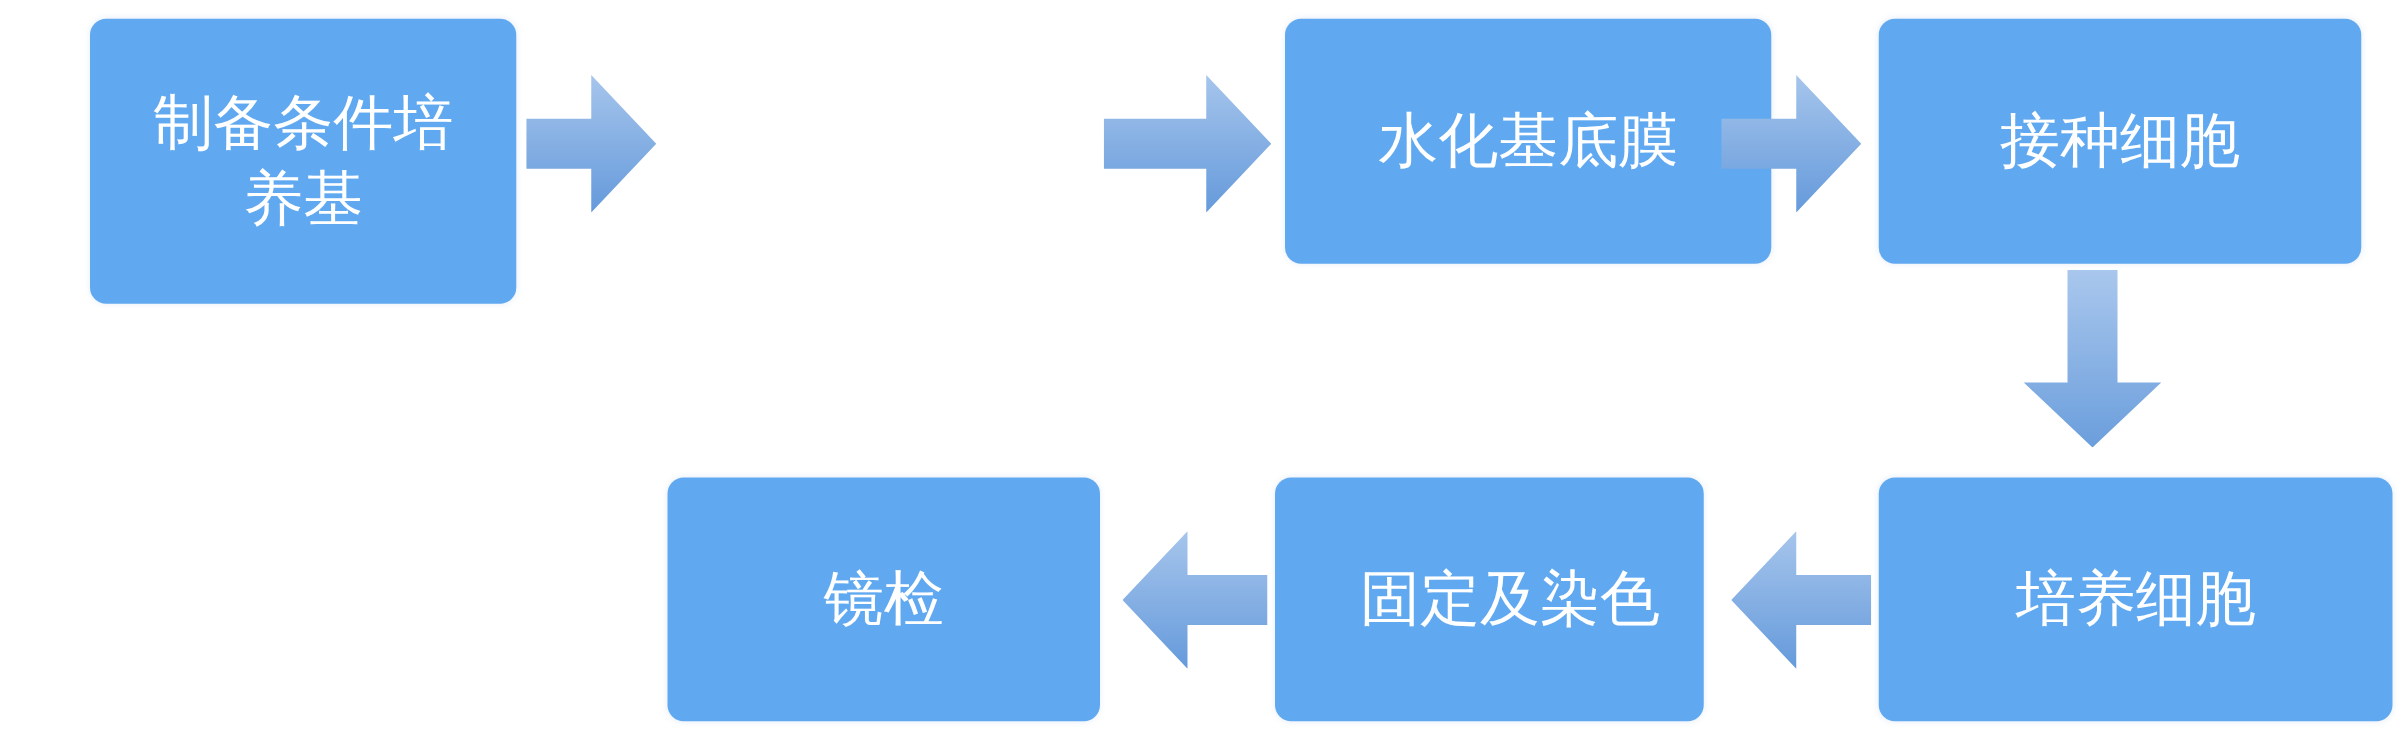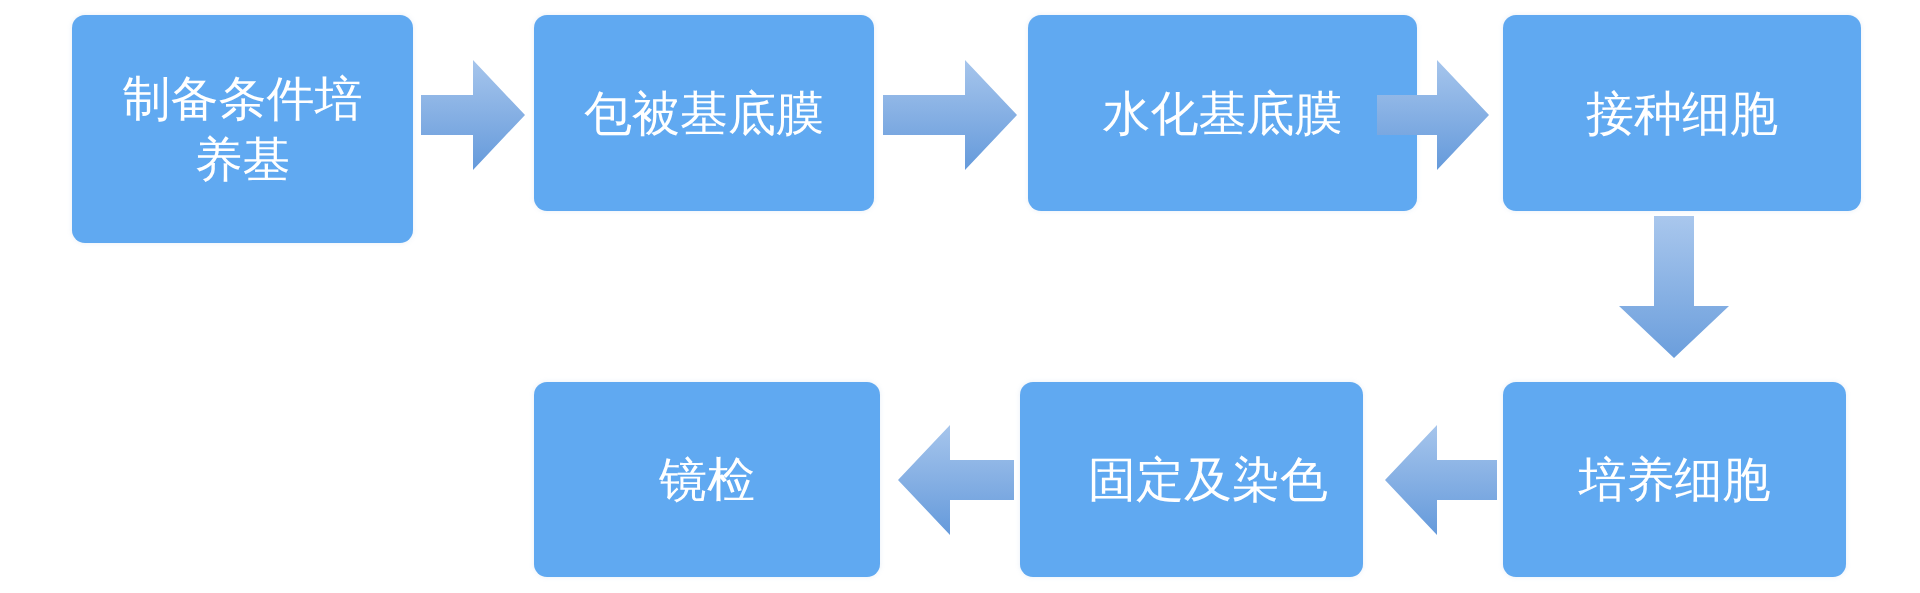--- a/index.html
+++ b/index.html
@@ -29,22 +29,22 @@
     box-sizing: border-box;
     padding: 0 35px;
     box-shadow: 0 0 5px rgba(120, 160, 210, 0.18);
   }
   .node span { display: inline-block; }
   .arrow { position: absolute; display: block; }
   
   #n1 { left: 72px;   top: 15px;  width: 341px; height: 228px; }
   #n2 { left: 534px;  top: 15px;  width: 340px; height: 196px; }
   #n3 { left: 1028px; top: 15px;  width: 389px; height: 196px; }
-  #n4 { left: 1503px; top: 15px;  width: 358px; height: 196px; }
-  #n5 { left: 1503px; top: 382px; width: 343px; height: 195px; }
+  #n4 { left: 1503px; top: 15px;  width: 386px; height: 196px; }
+  #n5 { left: 1503px; top: 382px; width: 411px; height: 195px; }
   #n6 { left: 1020px; top: 382px; width: 343px; height: 195px; justify-content: flex-end; }
   #n7 { left: 534px;  top: 382px; width: 346px; height: 195px; align-items: center; }
   
   #a1 { left: 421px;  top: 60px;  }
   #a2 { left: 883px;  top: 60px;  }
   #a3 { left: 1377px; top: 60px;  }
   #a4 { left: 1619px; top: 216px; }
   #a5 { left: 1385px; top: 425px; }
   #a6 { left: 898px;  top: 425px; }
 </style>
@@ -61,23 +61,20 @@
       </linearGradient>
       <linearGradient id="arrowGradDown" x1="0" y1="0" x2="0" y2="1">
         <stop offset="0" stop-color="#A9C7ED"></stop>
         <stop offset="1" stop-color="#6B9EDC"></stop>
       </linearGradient>
     </defs>
   </svg>
 
   <div class="node" id="n1">
     <span>制备条件培养基</span>
-  </div>
-  <div class="node" id="n2">
-    <span>包被基底膜</span>
   </div>
   <div class="node" id="n3">
     <span>水化基底膜</span>
   </div>
   <div class="node" id="n4">
     <span>接种细胞</span>
   </div>
 
   <div class="node" id="n5">
     <span>培养细胞</span>

